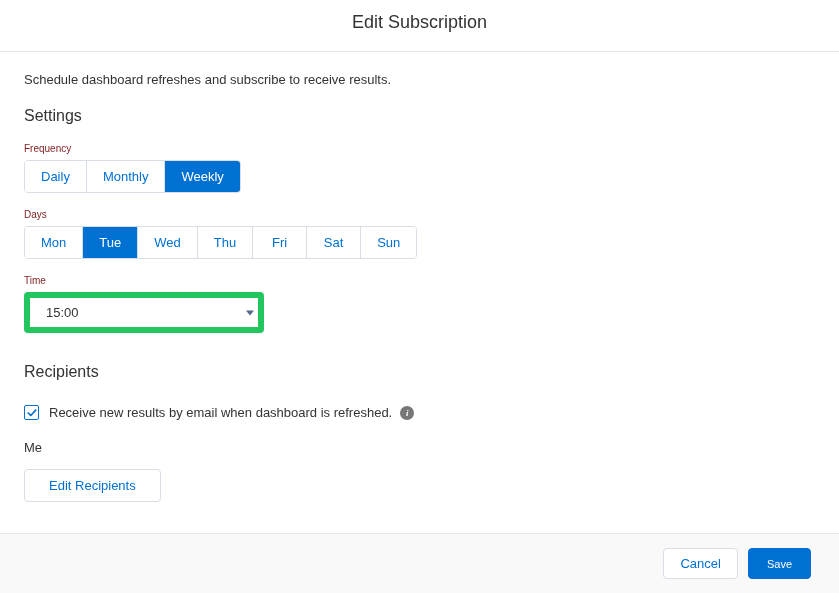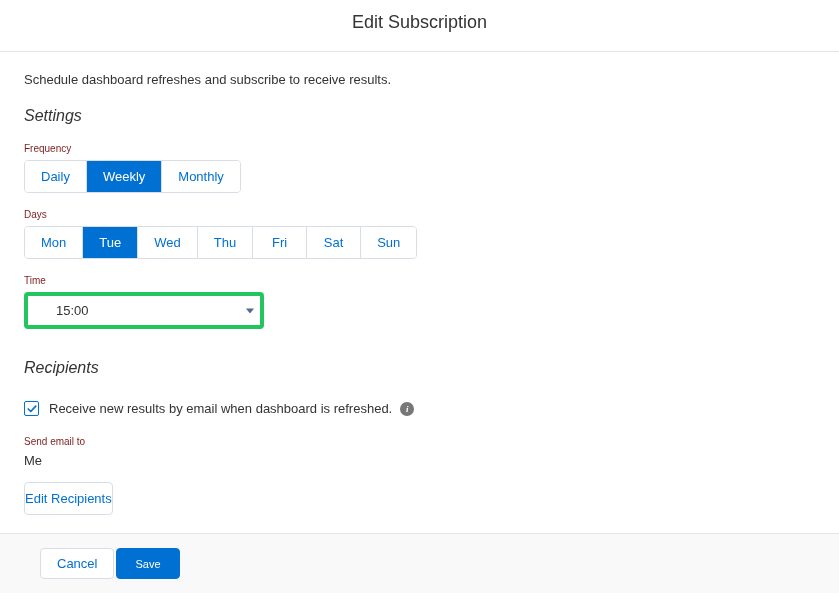--- a/index.html
+++ b/index.html
@@ -35,21 +35,20 @@
     }
     .description {
       color: #333;
       margin-bottom: 20px;
     }
     .section-title {
       font-size: 16px;
       font-weight: 400;
       color: #333;
       margin-bottom: 18px;
-      font-style: italic;
     }
     .field-label {
       font-size: 10px;
       color: #7f1d1d;
       margin-bottom: 6px;
     }
     .field-group {
       margin-bottom: 16px;
     }
     .btn-group {
@@ -77,22 +76,22 @@
       background: #0070d2;
       color: #fff;
     }
     .select-wrapper {
       position: relative;
       display: inline-block;
       width: 240px;
     }
     .select-input {
       width: 100%;
-      padding: 7px 30px 7px 28px;
-      border: 4px solid #22c55e;
+      padding: 7px 30px 7px 16px;
+      border: 6px solid #22c55e;
       border-radius: 4px;
       background: #fff;
       font-size: 13px;
       color: #333;
       font-family: inherit;
       cursor: pointer;
       text-align: left;
     }
     .select-arrow {
       position: absolute;
@@ -165,31 +164,31 @@
       margin-bottom: 14px;
       margin-top: 2px;
     }
     .btn {
       display: inline-block;
       border: 1px solid #d8dde6;
       border-radius: 4px;
       background: #fff;
       color: #0070d2;
       font-size: 13px;
-      padding: 8px 0;
+      padding: 8px 24px;
       cursor: pointer;
       font-family: inherit;
     }
     .footer {
       border-top: 1px solid #e5e5e5;
       background: #f9f9f9;
-      padding: 14px 40px;
+      padding: 14px 28px;
       display: flex;
-      justify-content: flex-start;
-      gap: 2px;
+      justify-content: flex-end;
+      gap: 10px;
     }
     .btn-cancel {
       border: 1px solid #d8dde6;
       background: #fff;
       color: #0070d2;
       border-radius: 4px;
       padding: 7px 16px;
       font-size: 13px;
       cursor: pointer;
       font-family: inherit;
@@ -215,22 +214,22 @@
 <div class="content">
 
   <p class="description">Schedule dashboard refreshes and subscribe to receive results.</p>
 
   <h2 class="section-title">Settings</h2>
 
   <div class="field-group">
     <div class="field-label">Frequency</div>
     <div class="btn-group">
       <button class="seg-btn">Daily</button>
+      <button class="seg-btn">Monthly</button>
       <button class="seg-btn selected">Weekly</button>
-      <button class="seg-btn">Monthly</button>
     </div>
   </div>
 
   <div class="field-group">
     <div class="field-label">Days</div>
     <div class="btn-group">
       <button class="seg-btn">Mon</button>
       <button class="seg-btn selected">Tue</button>
       <button class="seg-btn">Wed</button>
       <button class="seg-btn">Thu</button>
@@ -254,21 +253,20 @@
     <div class="checkbox-row">
       <span class="checkbox checked">
         <svg viewBox="0 0 12 12">
           <path d="M1.5 6 L4.5 9 L10.5 2.5" stroke="#0070d2" stroke-width="2" fill="none" stroke-linecap="round" stroke-linejoin="round"></path>
         </svg>
       </span>
       <span class="checkbox-label">Receive new results by email when dashboard is refreshed.</span>
       <span class="info-icon">i</span>
     </div>
 
-    <div class="field-label">Send email to</div>
     <div class="send-to-value">Me</div>
 
     <button class="btn">Edit Recipients</button>
   </div>
 
 </div>
 
 <div class="footer">
   <button class="btn-cancel">Cancel</button>
   <button class="btn-save">Save</button>

